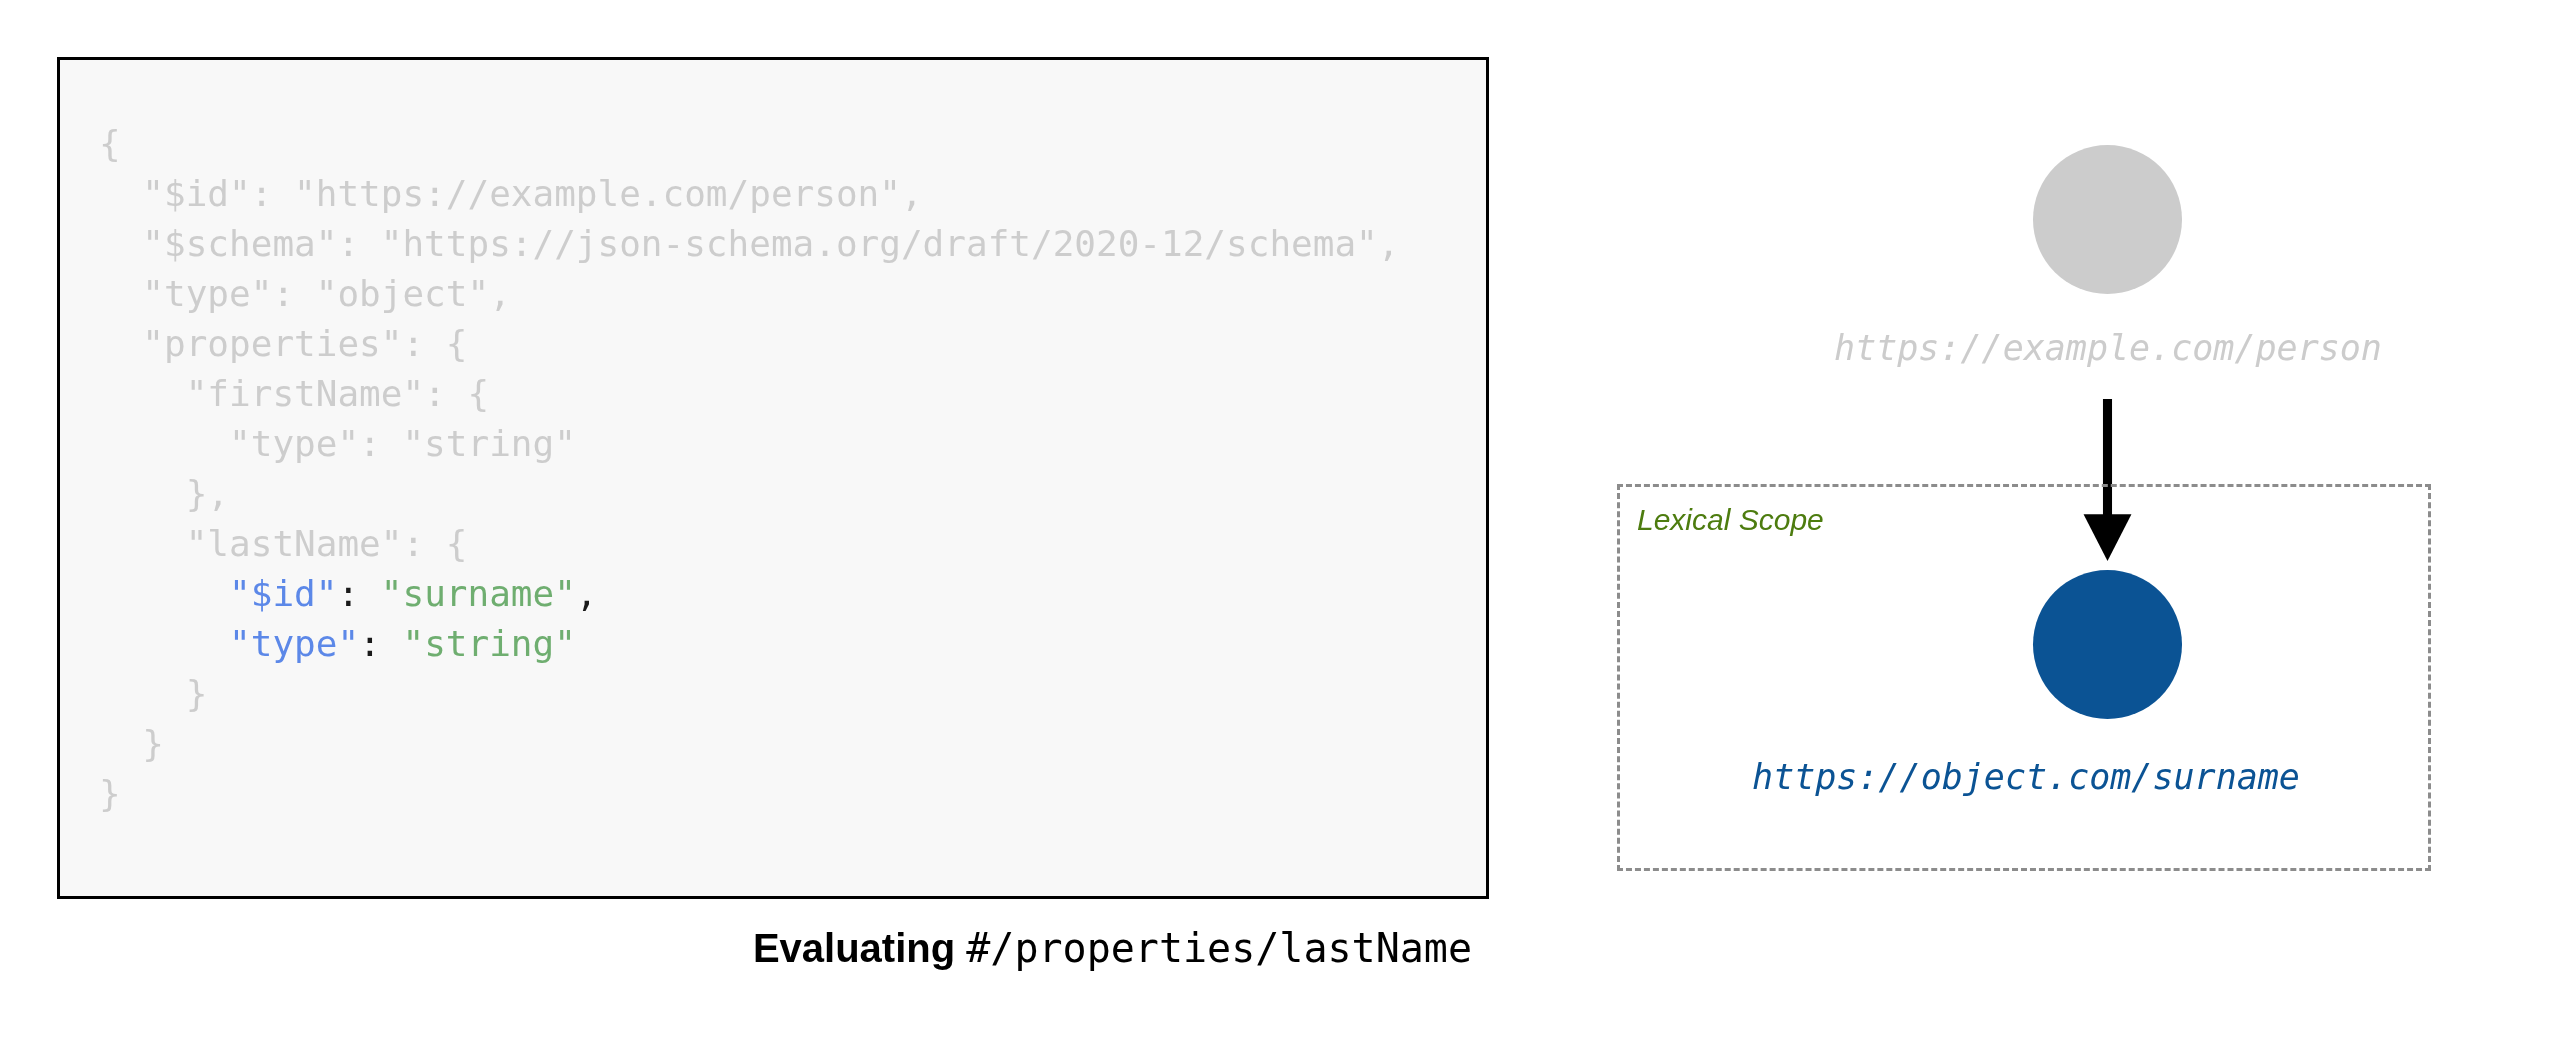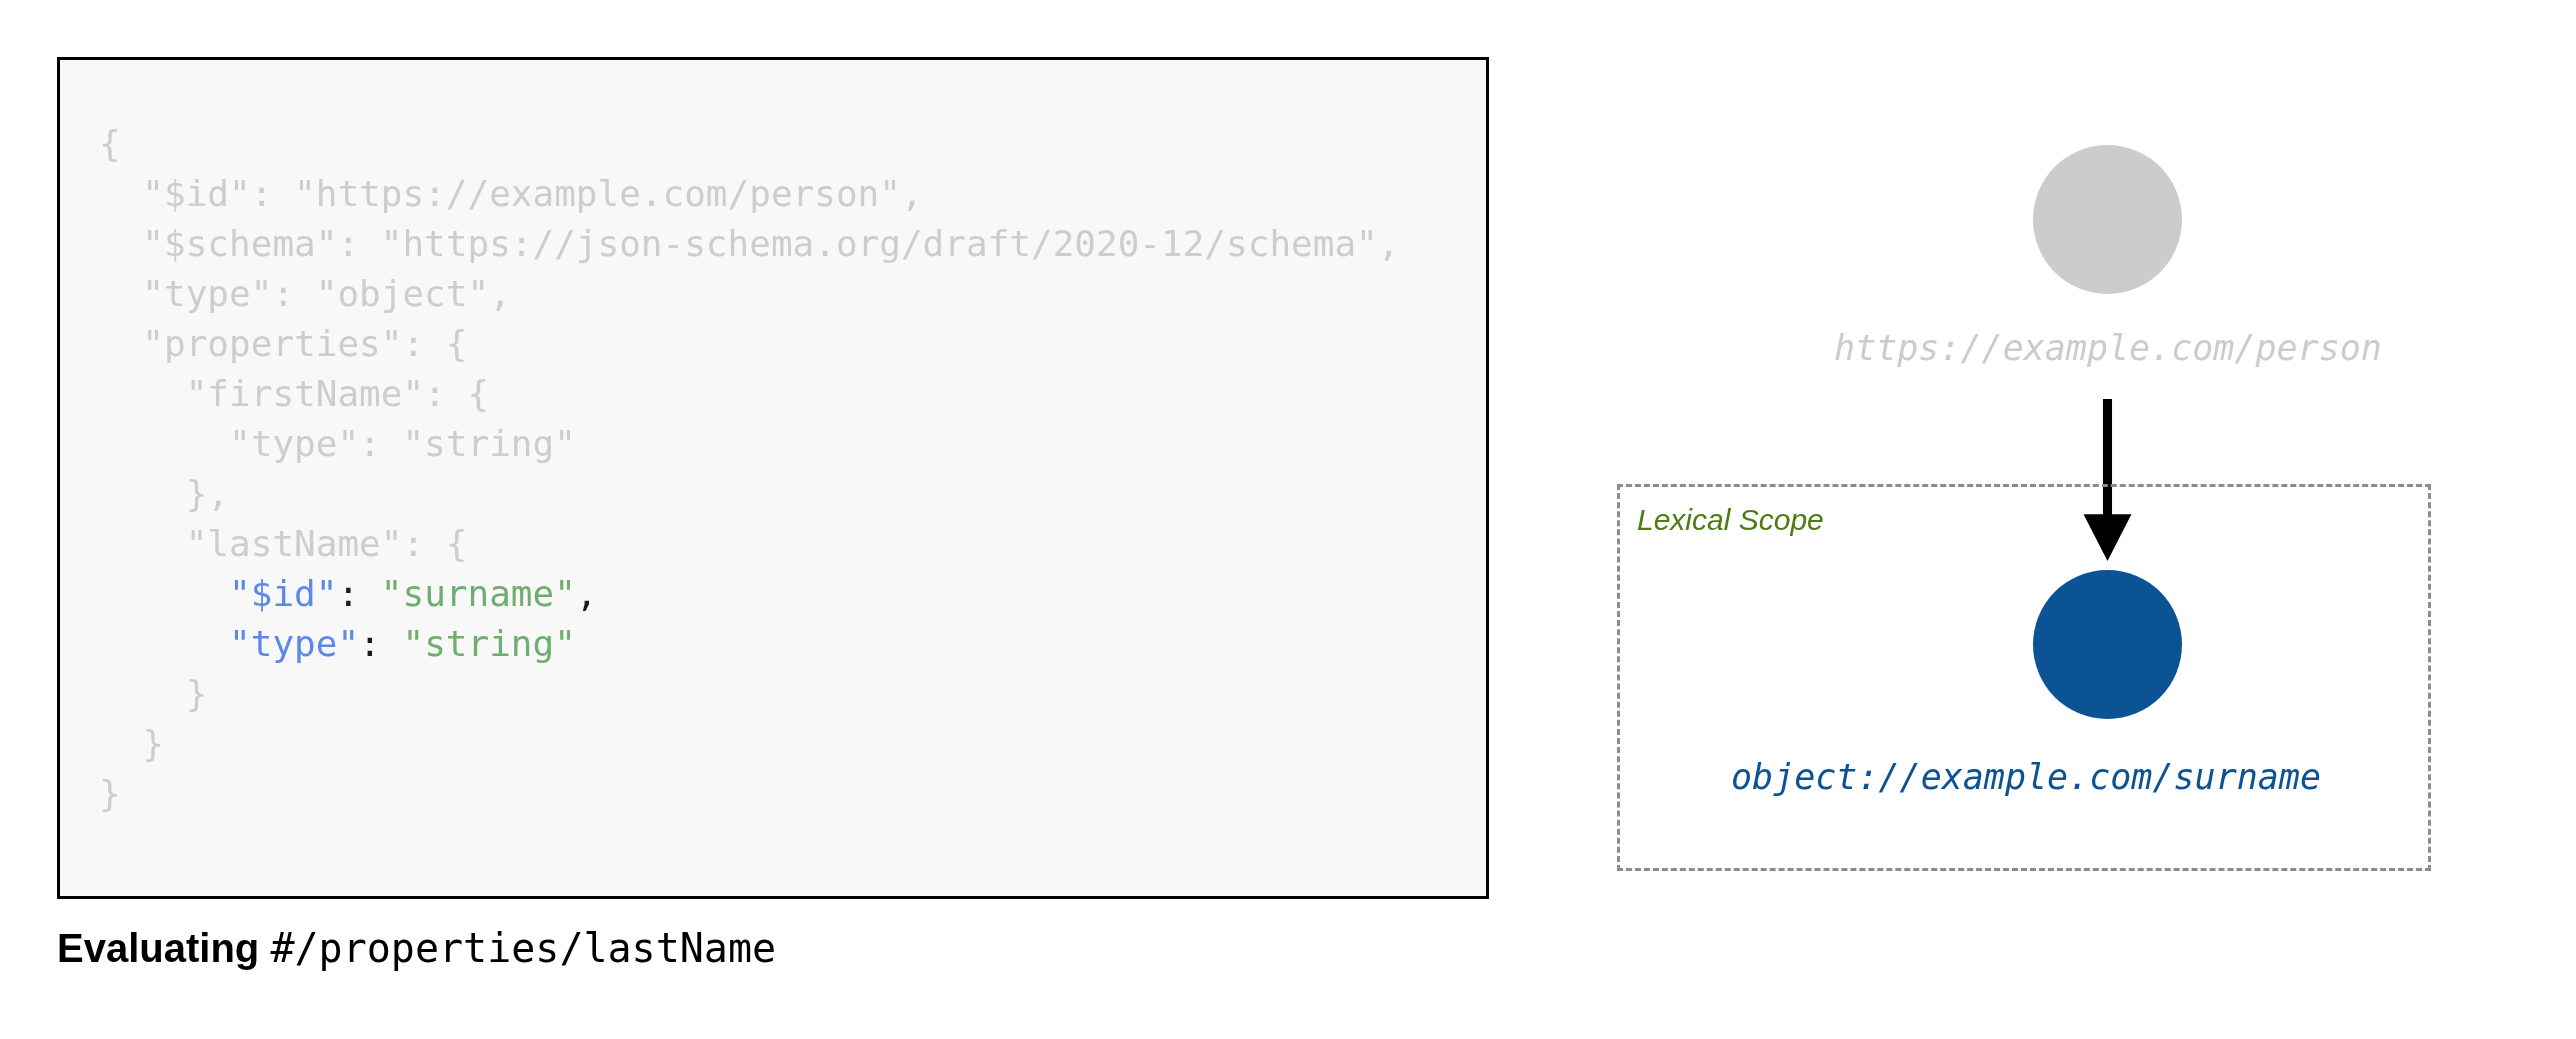--- a/index.html
+++ b/index.html
@@ -56,24 +56,24 @@
   .tok-punct-dark { color: #1a1a1a; }
 
   
   .caption {
     position: absolute;
     font-size: 40px;
     color: #000000;
     white-space: nowrap;
   }
   #caption-left {
-    left: 57px;
+    left: 40px;
     top: 925px;
     width: 1432px;
-    text-align: left;
+    text-align: right;
   }
   .cap-bold {
     font-family: "Liberation Sans", sans-serif;
     font-weight: bold;
   }
   .cap-mono {
     font-family: "DejaVu Sans Mono", "Liberation Mono", monospace;
     font-weight: normal;
   }
 
@@ -183,16 +183,16 @@
 
   <svg id="arrow-svg" viewBox="0 0 190 250" xmlns="http://www.w3.org/2000/svg">
     <line x1="95" y1="0" x2="95" y2="205" stroke="#000000" stroke-width="14"></line>
     <polygon points="58,178 132,178 95,250" fill="#000000"></polygon>
   </svg>
 
   <div id="lexical-scope-box"></div>
   <div id="lexical-scope-box-label">Lexical Scope</div>
 
   <div id="inner-node-circle"></div>
-  <div id="inner-node-label">object://example.com/surname</div>
+  <div id="inner-node-label">https://object.com/surname</div>
 
 </div>
 
 
 </body></html>

